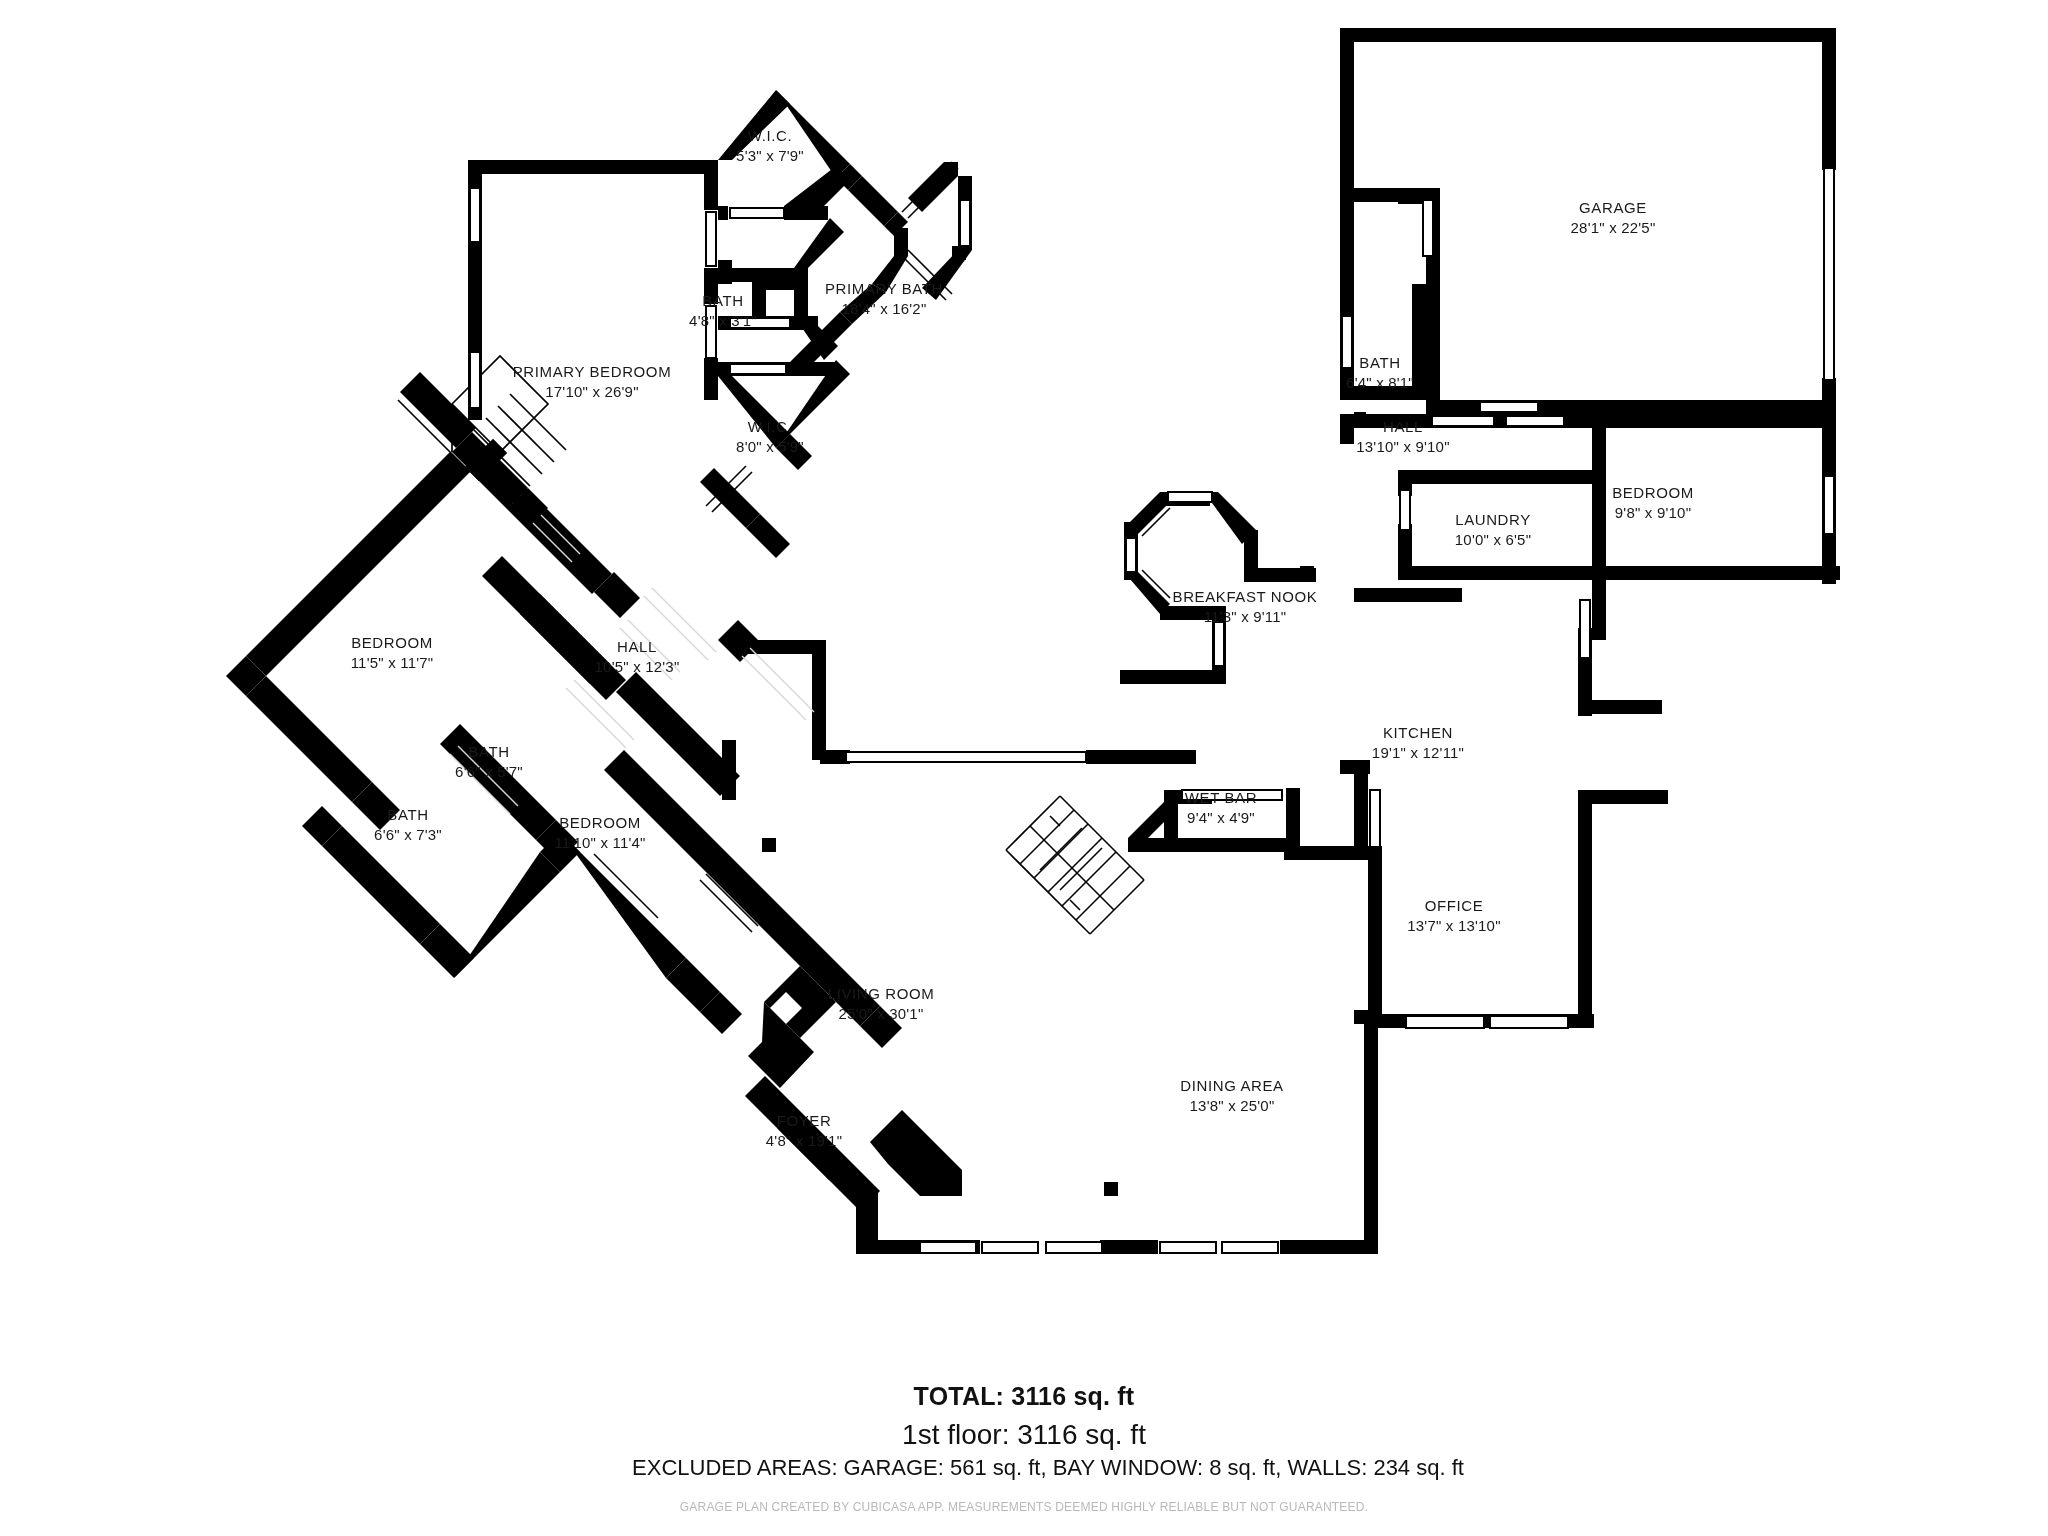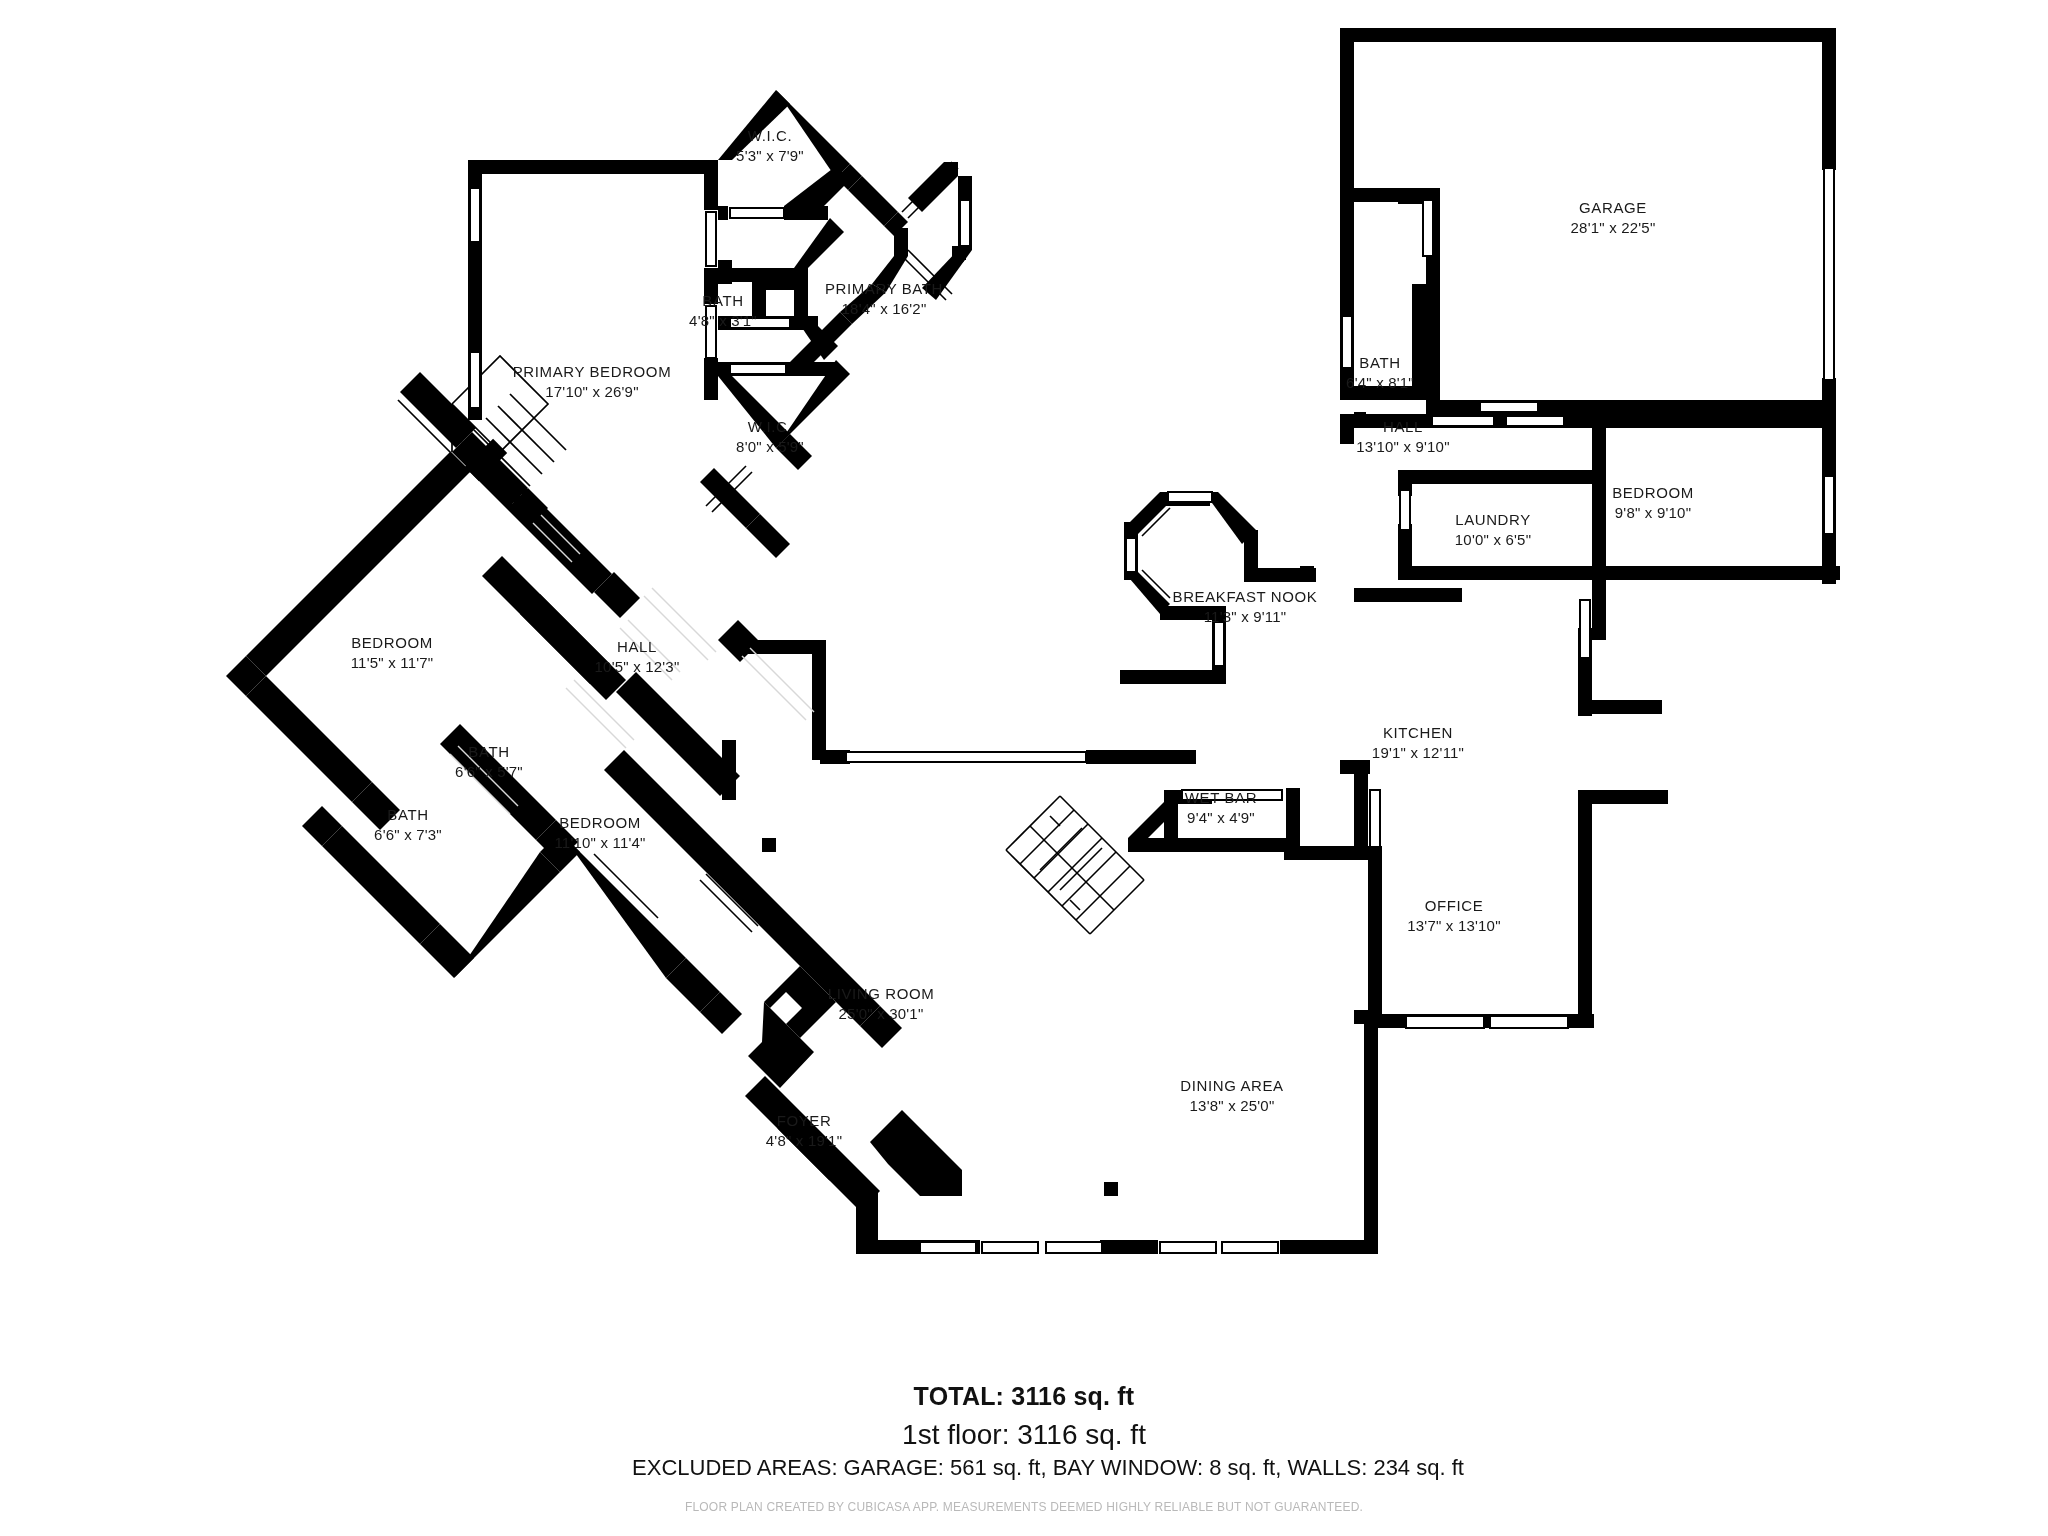--- a/index.html
+++ b/index.html
@@ -506,13 +506,13 @@
     <text class="rlabel" x="1613" y="213">GARAGE</text>
     <text class="rdim" x="1613" y="233">28'1" x 22'5"</text>
   </g>
 
 </svg>
 </div>
 
 <div class="footer footer-total">TOTAL: 3116 sq. ft</div>
 <div class="footer footer-floor">1st floor: 3116 sq. ft</div>
 <div class="footer footer-excluded">EXCLUDED AREAS: GARAGE: 561 sq. ft, BAY WINDOW: 8 sq. ft, WALLS: 234 sq. ft</div>
-<div class="footer footer-disclaimer">FLOOR PLAN CREATED BY CUBICASA APP. MEASUREMENTS DEEMED HIGHLY RELIABLE BUT NOT GUARANTEED.</div>
+<div class="footer footer-disclaimer">GARAGE PLAN CREATED BY CUBICASA APP. MEASUREMENTS DEEMED HIGHLY RELIABLE BUT NOT GUARANTEED.</div>
 
 </body></html>

